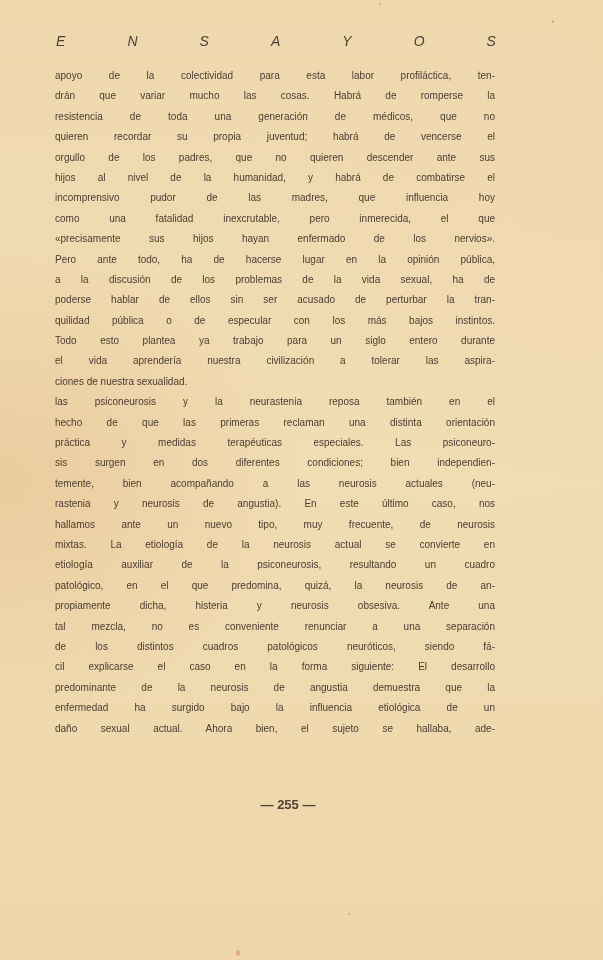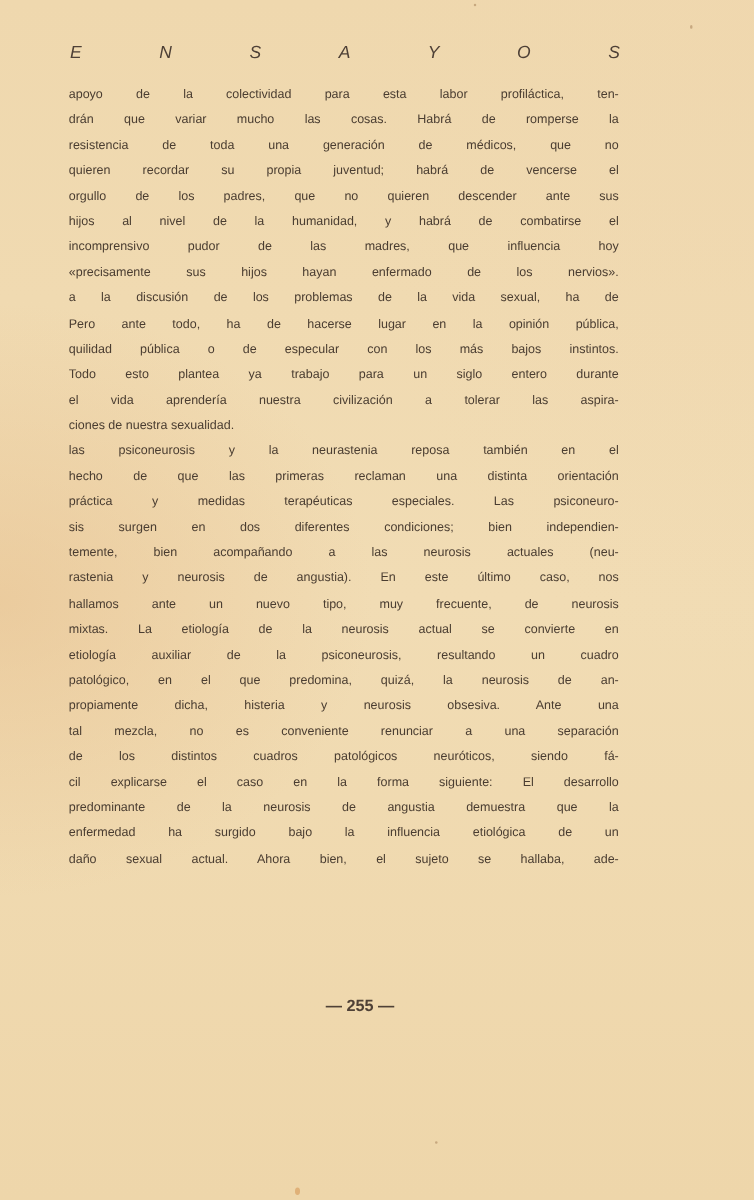--- a/index.html
+++ b/index.html
@@ -102,23 +102,25 @@
 
   <div class="body-text">
     <div>
       <span class="line">apoyo de la colectividad para esta labor profiláctica, ten-</span>
       <span class="line">drán que variar mucho las cosas. Habrá de romperse la</span>
       <span class="line">resistencia de toda una generación de médicos, que no</span>
       <span class="line">quieren recordar su propia juventud; habrá de vencerse el</span>
       <span class="line">orgullo de los padres, que no quieren descender ante sus</span>
       <span class="line">hijos al nivel de la humanidad, y habrá de combatirse el</span>
       <span class="line">incomprensivo pudor de las madres, que influencia hoy</span>
+      <span class="line">como una fatalidad inexcrutable, pero inmerecida, el que</span>
       <span class="line">«precisamente sus hijos hayan enfermado de los nervios».</span>
+      <span class="line">Pero ante todo, ha de hacerse lugar en la opinión pública,</span>
       <span class="line">a la discusión de los problemas de la vida sexual, ha de</span>
-      <span class="line">Pero ante todo, ha de hacerse lugar en la opinión pública,</span>
+      <span class="line">poderse hablar de ellos sin ser acusado de perturbar la tran-</span>
       <span class="line">quilidad pública o de especular con los más bajos instintos.</span>
       <span class="line">Todo esto plantea ya trabajo para un siglo entero durante</span>
       <span class="line">el vida aprendería nuestra civilización a tolerar las aspira-</span>
       <span class="line last">ciones de nuestra sexualidad.</span>
     </div>
     <div>
       <span class="line">las psiconeurosis y la neurastenia reposa también en el</span>
       <span class="line">hecho de que las primeras reclaman una distinta orientación</span>
       <span class="line">práctica y medidas terapéuticas especiales. Las psiconeuro-</span>
       <span class="line">sis surgen en dos diferentes condiciones; bien independien-</span>

